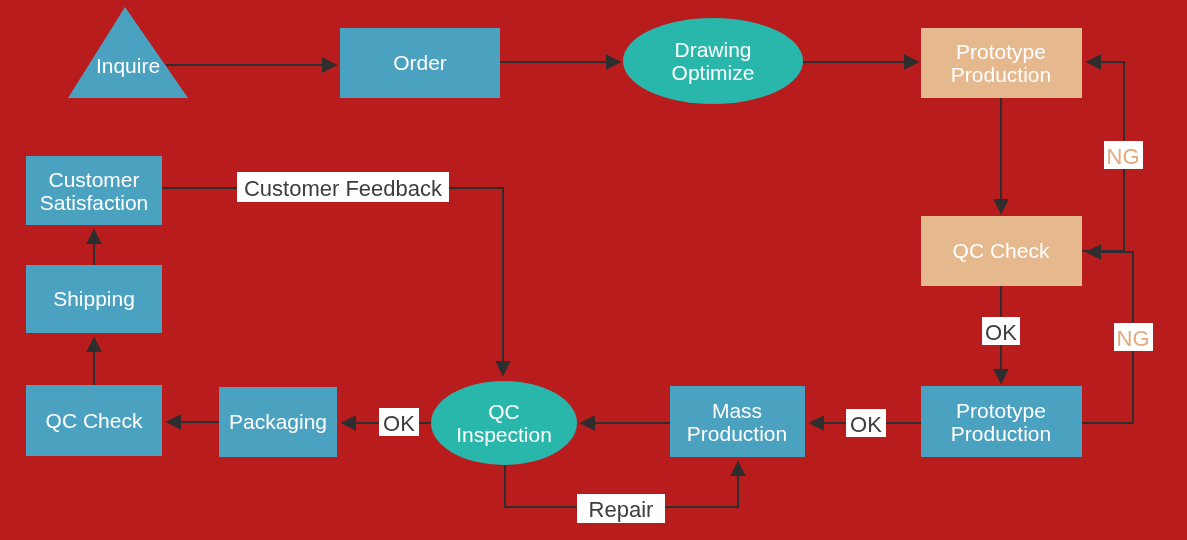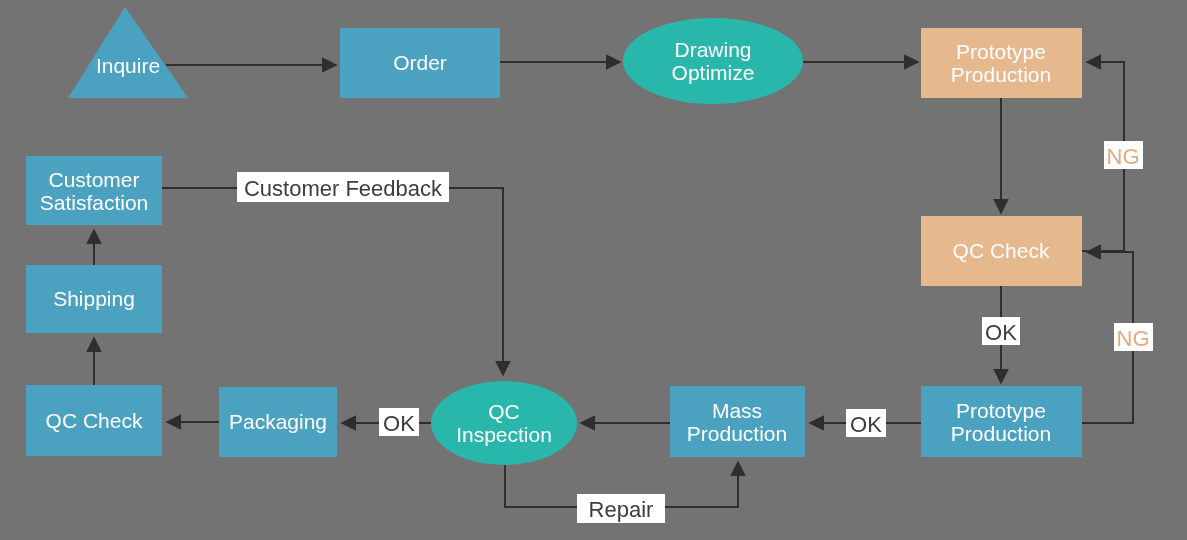--- a/index.html
+++ b/index.html
@@ -1,16 +1,16 @@
 <!DOCTYPE html>
 <html><head>
 <meta charset="utf-8">
 <style>
   html,body{margin:0;padding:0;background:#ffffff;}
-  .stage{position:relative;width:1187px;height:540px;background:#737373;overflow:hidden;
+  .stage{position:relative;width:1187px;height:540px;background:#b91c1c;overflow:hidden;
          font-family:"Liberation Sans", sans-serif;}
   svg{display:block;}
   .node-text{font-family:"Liberation Sans", sans-serif;font-size:21px;fill:#ffffff;
              text-anchor:middle;}
   .edge-text{font-family:"Liberation Sans", sans-serif;font-size:22px;fill:#3d3d3d;
              text-anchor:middle;}
   .edge-text.ng{fill:#e3aa7e;}
   .shape-blue{fill:#4ba1c0;}
   .shape-teal{fill:#29b7ab;}
   .shape-orange{fill:#e6b88d;}

